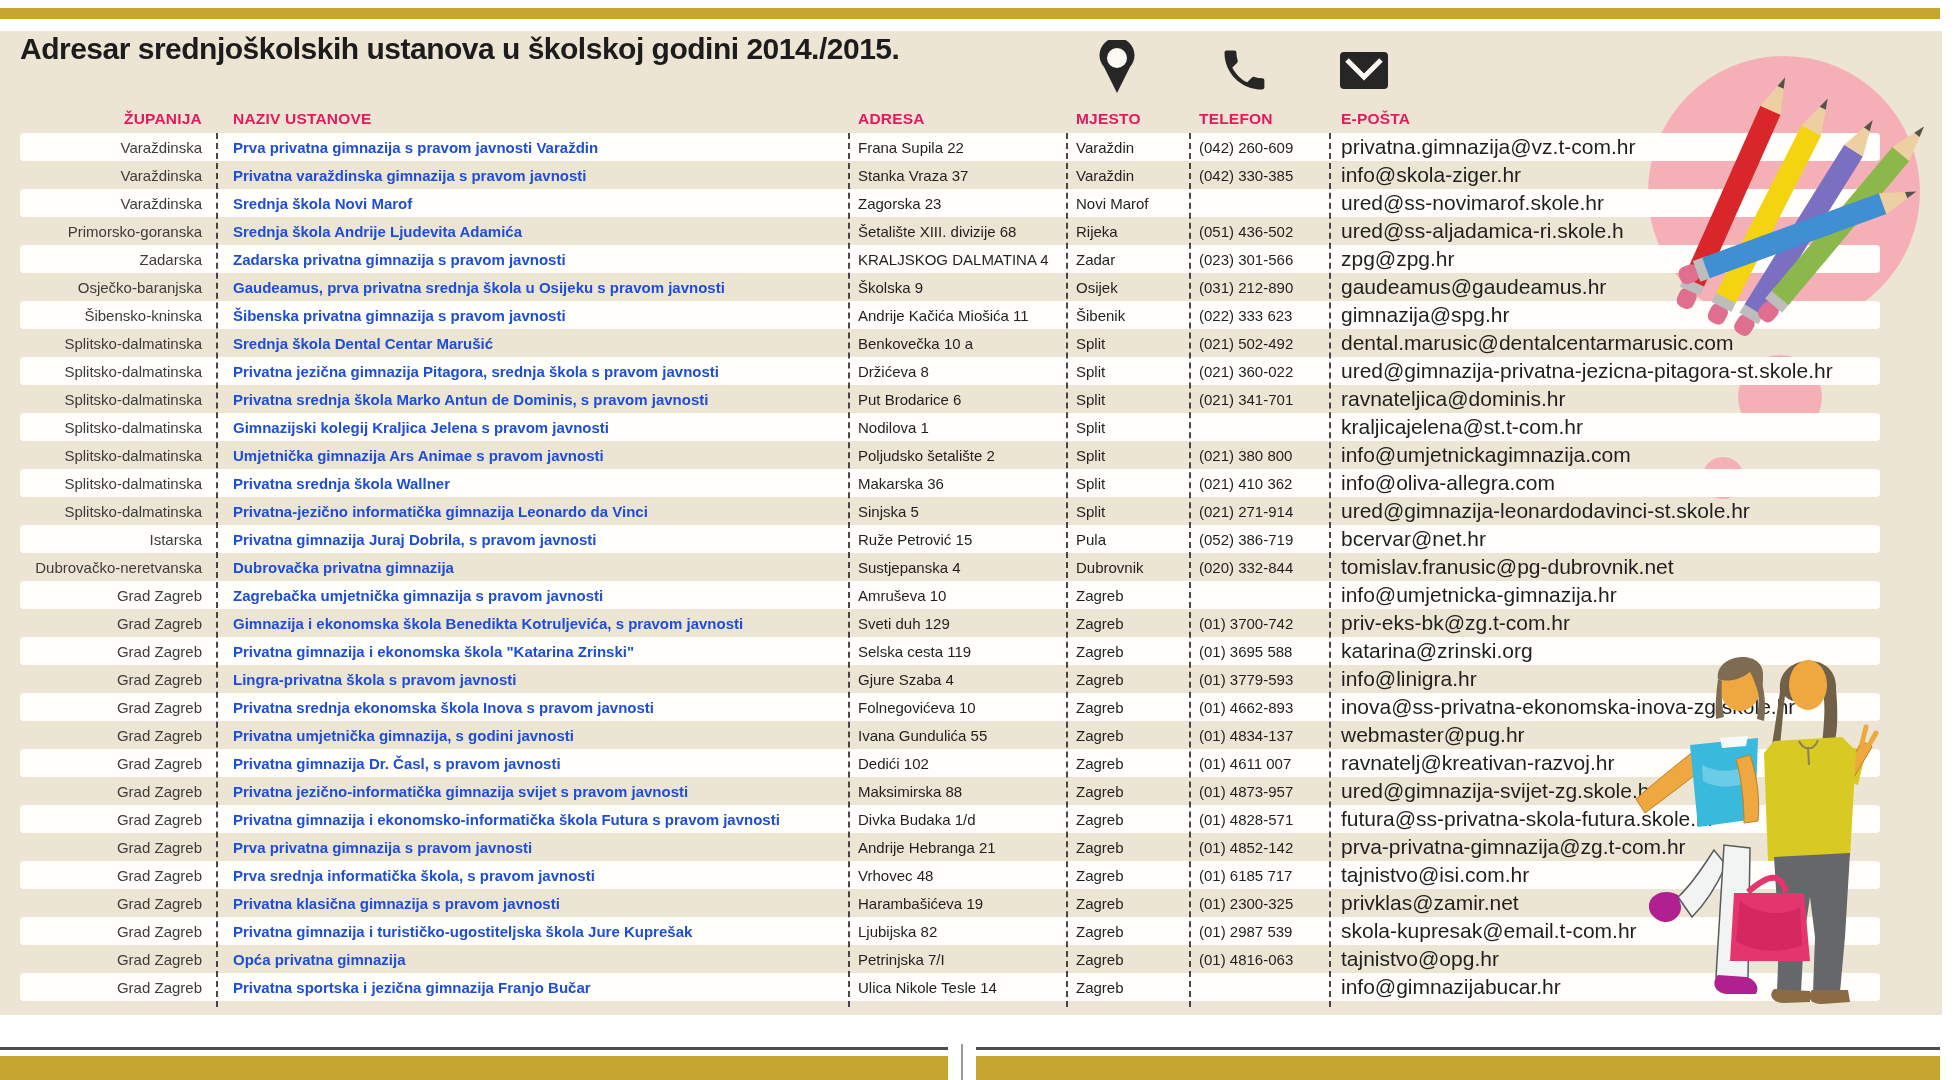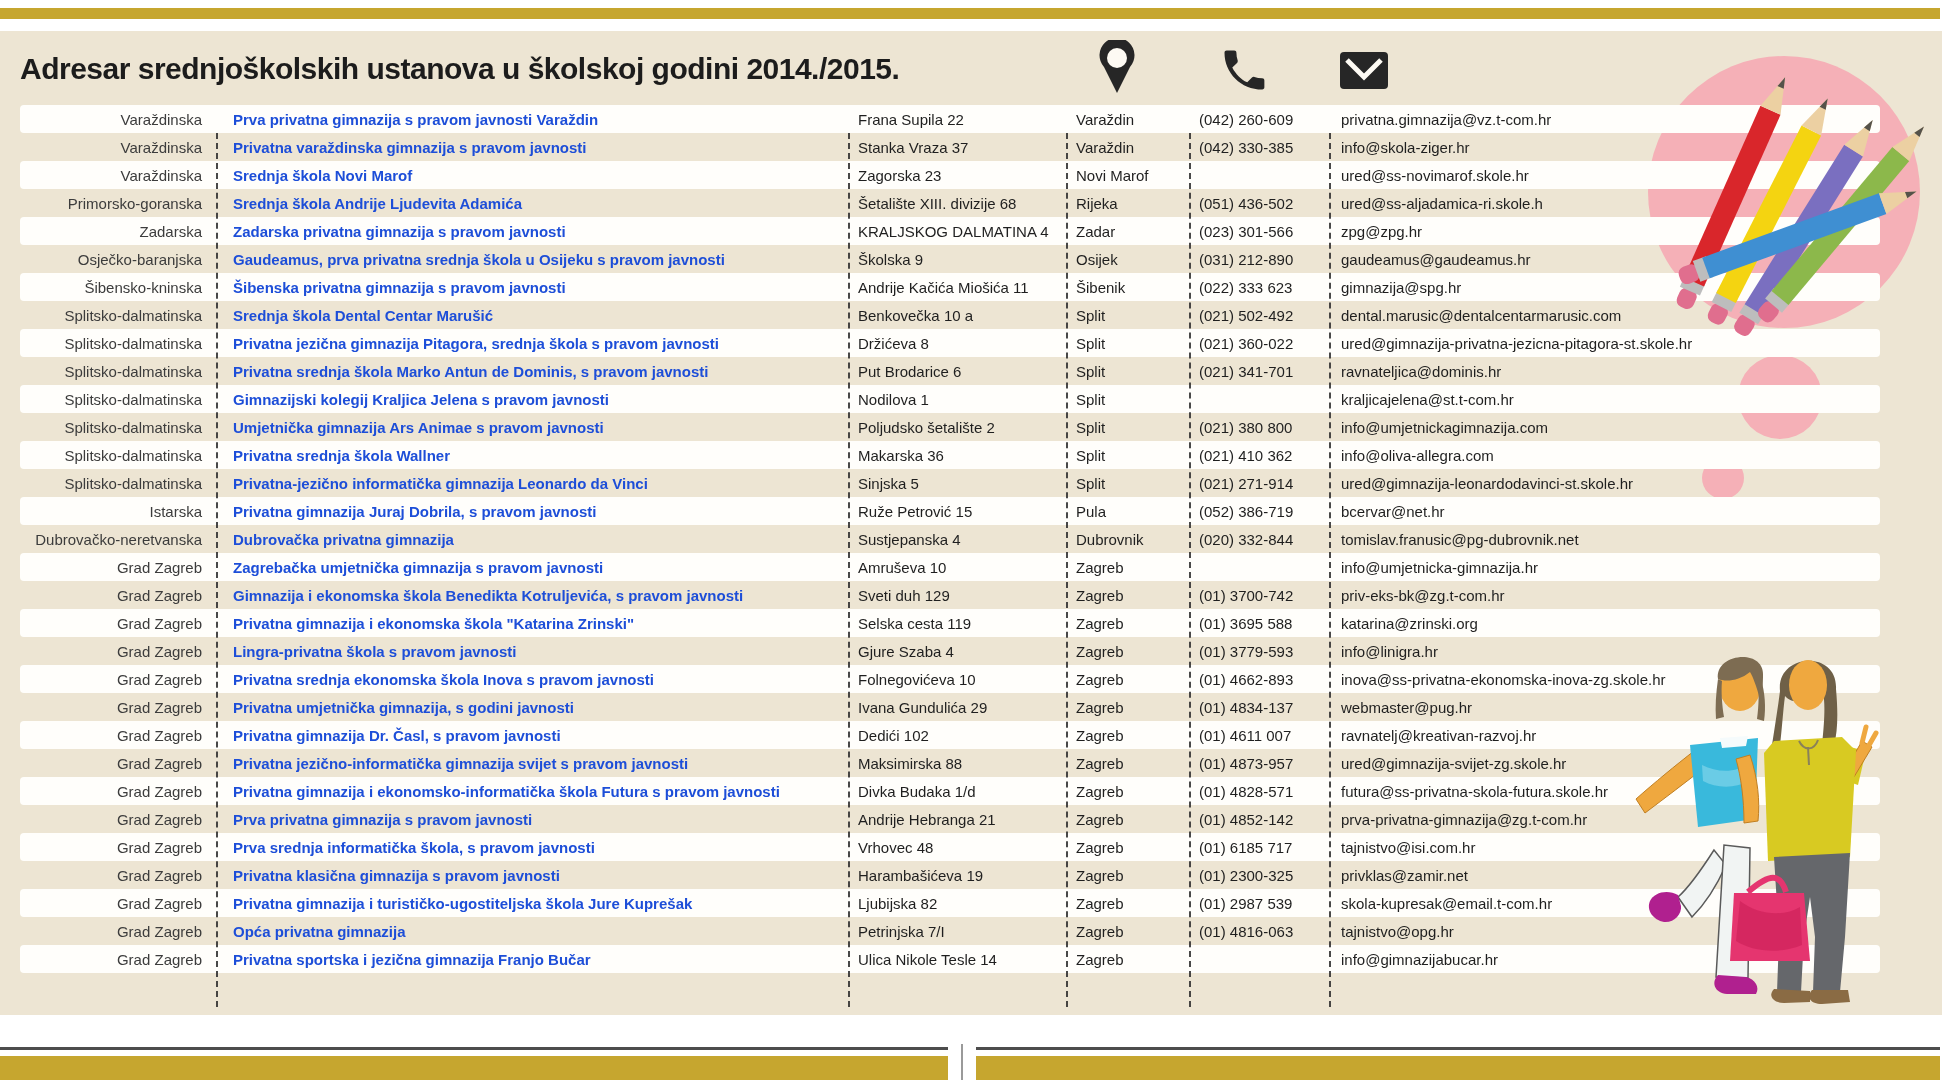--- a/index.html
+++ b/index.html
@@ -1,34 +1,34 @@
 <!DOCTYPE html>
 <html><head>
 <meta charset="utf-8">
 <style>
   html,body{margin:0;padding:0;background:#ffffff;}
   .page{position:relative;width:1957px;height:1080px;background:#ffffff;overflow:hidden;
         font-family:"Liberation Sans", sans-serif;color:#1f1f1f;}
   .gold-bar-top{position:absolute;left:0;top:8px;width:1940px;height:11px;background:#c6a62f;}
   .panel{position:absolute;left:0;top:31px;width:1942px;height:984px;background:#ede5d3;}
-  .title{position:absolute;left:20px;top:52px;font-size:30px;font-weight:700;letter-spacing:-0.5px;color:#1c1c1c;margin:0;}
+  .title{position:absolute;left:20px;top:32px;font-size:30px;font-weight:700;letter-spacing:-0.5px;color:#1c1c1c;margin:0;}
   
   .table{position:absolute;left:20px;top:105px;width:1860px;}
   .grid-cols{display:grid;grid-template-columns:196px 632px 218px 123px 140px 1fr;}
   .header-row{height:28px;}
   .header-row .cell{display:flex;align-items:center;font-weight:700;font-size:15.5px;color:#e61960;letter-spacing:0.2px;}
   .cell{display:flex;align-items:center;overflow:hidden;white-space:nowrap;}
   .rows .row{height:28px;text-align:center;}
   .rows .row:nth-child(odd){background:#fffefb;border-radius:4px;}
   .c-zup{justify-content:flex-end;padding-right:14px;font-size:15px;color:#3c3c3c;}
   .c-naz{padding-left:17px;font-weight:700;font-size:15px;color:#1d4ed8;}
   .c-adr{padding-left:10px;font-size:15px;}
   .c-mje{padding-left:10px;font-size:15px;}
   .c-tel{padding-left:10px;font-size:15px;}
-  .c-epo{padding-left:12px;font-size:15px;}
+  .c-epo{padding-left:12px;font-size:21px;}
   .divider{position:absolute;top:28px;height:874px;width:0;border-left:2px dashed rgba(40,40,40,.85);}
   .d1{left:196px;} .d2{left:828px;} .d3{left:1046px;} .d4{left:1169px;} .d5{left:1309px;}
   
   .head-icon{position:absolute;}
   
   .circle{position:absolute;border-radius:50%;background:#f5b0b7;}
   .circle-big{left:1648px;top:56px;width:272px;height:272px;}
   .circle-med{left:1738px;top:355px;width:84px;height:84px;}
   .circle-small{left:1702px;top:457px;width:42px;height:42px;}
   .pencils{position:absolute;left:1630px;top:30px;}
@@ -66,20 +66,28 @@
       <rect x="0" y="0" width="48" height="37" rx="4" fill="#262626"></rect>
       <polyline points="7,8 24,25 41,8" fill="none" stroke="#fdfaf3" stroke-width="5"></polyline>
     </svg>
   </div>
 
   <div class="circle circle-big"></div>
   <div class="circle circle-med"></div>
   <div class="circle circle-small"></div>
 
   <div class="table">
+    <div class="header-row grid-cols">
+      <div class="cell c-zup">ŽUPANIJA</div>
+      <div class="cell c-naz">NAZIV USTANOVE</div>
+      <div class="cell c-adr">ADRESA</div>
+      <div class="cell c-mje">MJESTO</div>
+      <div class="cell c-tel">TELEFON</div>
+      <div class="cell c-epo">E-POŠTA</div>
+    </div>
     <div class="rows">
     <div class="row grid-cols">
       <div class="cell c-zup">Varaždinska</div>
       <div class="cell c-naz">Prva privatna gimnazija s pravom javnosti Varaždin</div>
       <div class="cell c-adr">Frana Supila 22</div>
       <div class="cell c-mje">Varaždin</div>
       <div class="cell c-tel">(042) 260-609</div>
       <div class="cell c-epo">privatna.gimnazija@vz.t-com.hr</div>
     </div>
 
@@ -259,21 +267,21 @@
       <div class="cell c-naz">Privatna srednja ekonomska škola Inova s pravom javnosti</div>
       <div class="cell c-adr">Folnegovićeva 10</div>
       <div class="cell c-mje">Zagreb</div>
       <div class="cell c-tel">(01) 4662-893</div>
       <div class="cell c-epo">inova@ss-privatna-ekonomska-inova-zg.skole.hr</div>
     </div>
 
     <div class="row grid-cols">
       <div class="cell c-zup">Grad Zagreb</div>
       <div class="cell c-naz">Privatna umjetnička gimnazija, s godini javnosti</div>
-      <div class="cell c-adr">Ivana Gundulića 29</div>
+      <div class="cell c-adr">Ivana Gundulića 55</div>
       <div class="cell c-mje">Zagreb</div>
       <div class="cell c-tel">(01) 4834-137</div>
       <div class="cell c-epo">webmaster@pug.hr</div>
     </div>
 
     <div class="row grid-cols">
       <div class="cell c-zup">Grad Zagreb</div>
       <div class="cell c-naz">Privatna gimnazija Dr. Časl, s pravom javnosti</div>
       <div class="cell c-adr">Dedići 102</div>
       <div class="cell c-mje">Zagreb</div>

